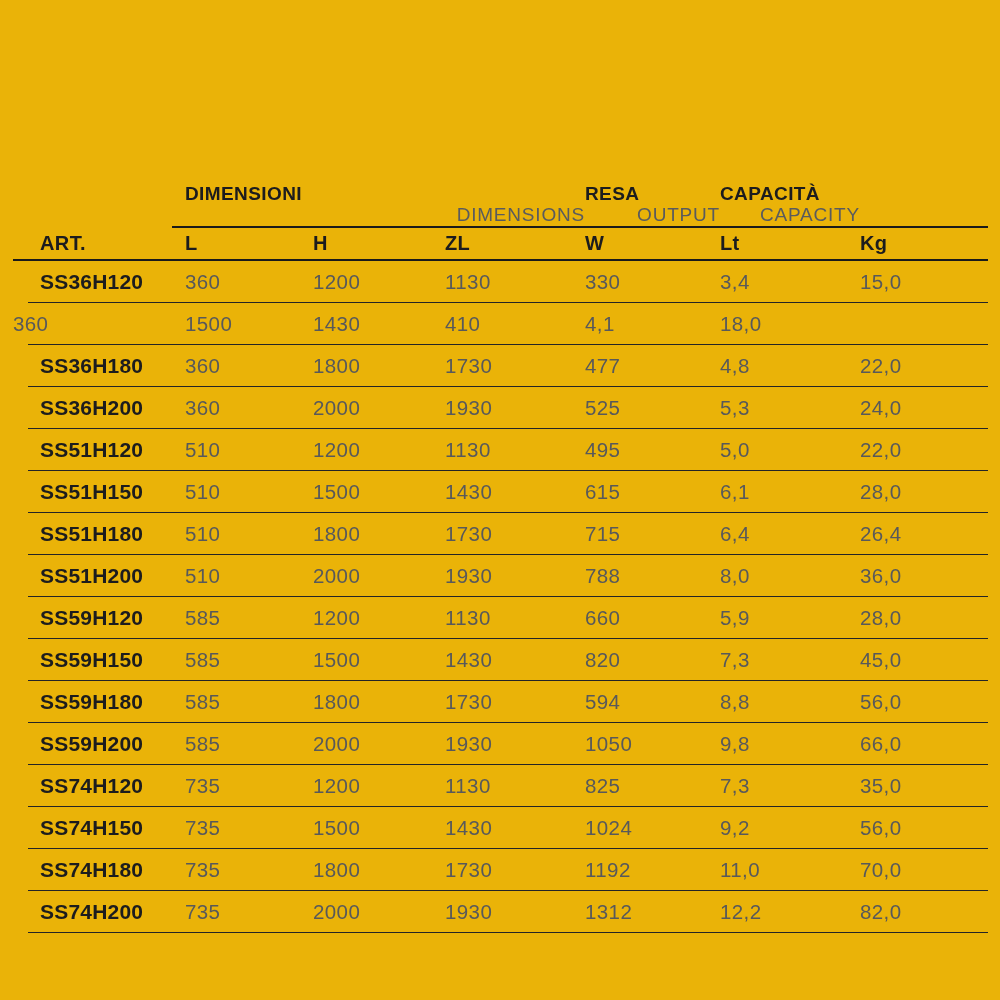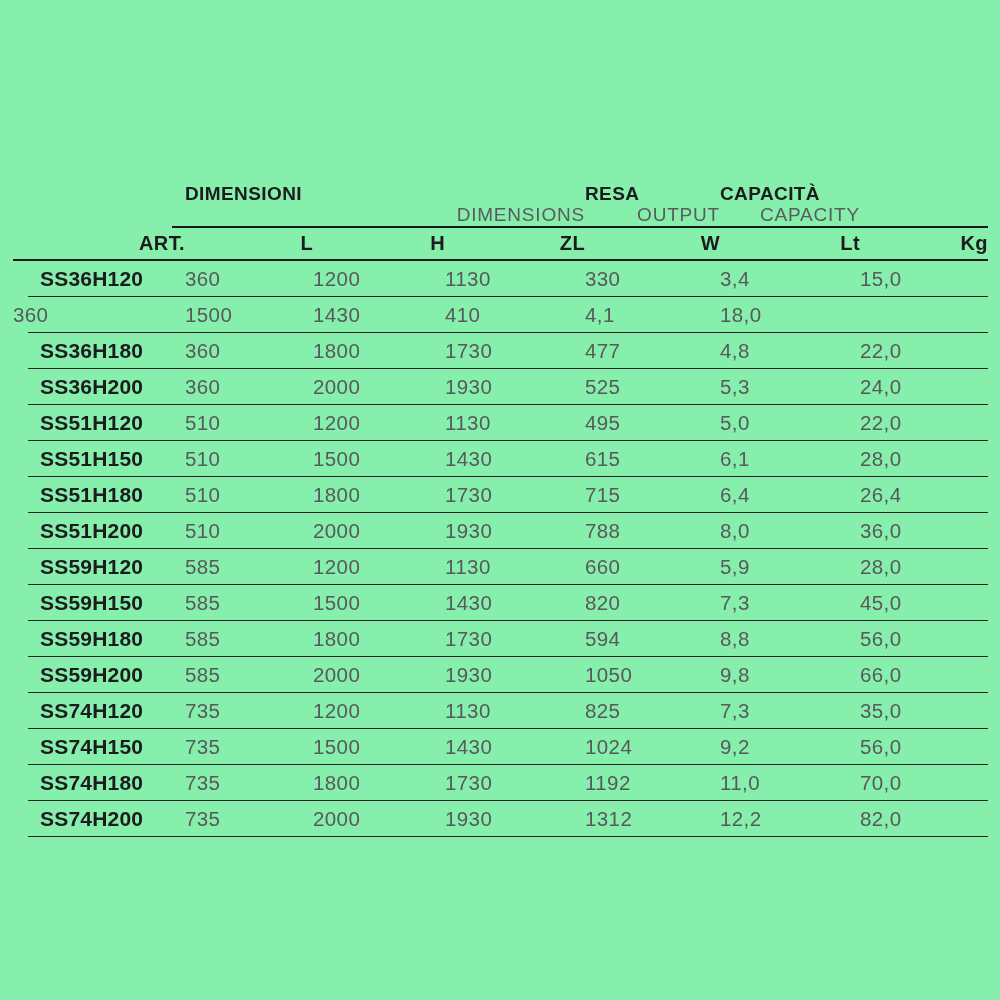--- a/index.html
+++ b/index.html
@@ -4,21 +4,21 @@
 <style>
   html, body {
     margin: 0;
     padding: 0;
     background: #ffffff;
   }
   .page {
     position: relative;
     width: 1000px;
     height: 1000px;
-    background: #86efac;
+    background: #eab308;
     overflow: hidden;
     font-family: "Liberation Sans", sans-serif;
     color: #1c1c1e;
   }
   .spec-table {
     position: absolute;
     left: 13px;
     top: 183px;
     width: 975px;
   }
@@ -58,29 +58,28 @@
   .head-row {
     height: 31px;
     align-items: center;
     border-bottom: 2.5px solid #1a1a1a;
   }
   .head-cell {
     font-size: 20px;
     font-weight: 700;
     letter-spacing: 0.4px;
     color: #1c1c1e;
-    text-align: right;
   }
   .col-first {
     padding-left: 27px;
   }
   
   .data-row {
     position: relative;
-    height: 36px;
+    height: 42px;
     align-items: center;
   }
   .data-row::after {
     content: "";
     position: absolute;
     left: 15px;
     right: 0;
     bottom: 0;
     border-bottom: 1.5px solid #242426;
   }

